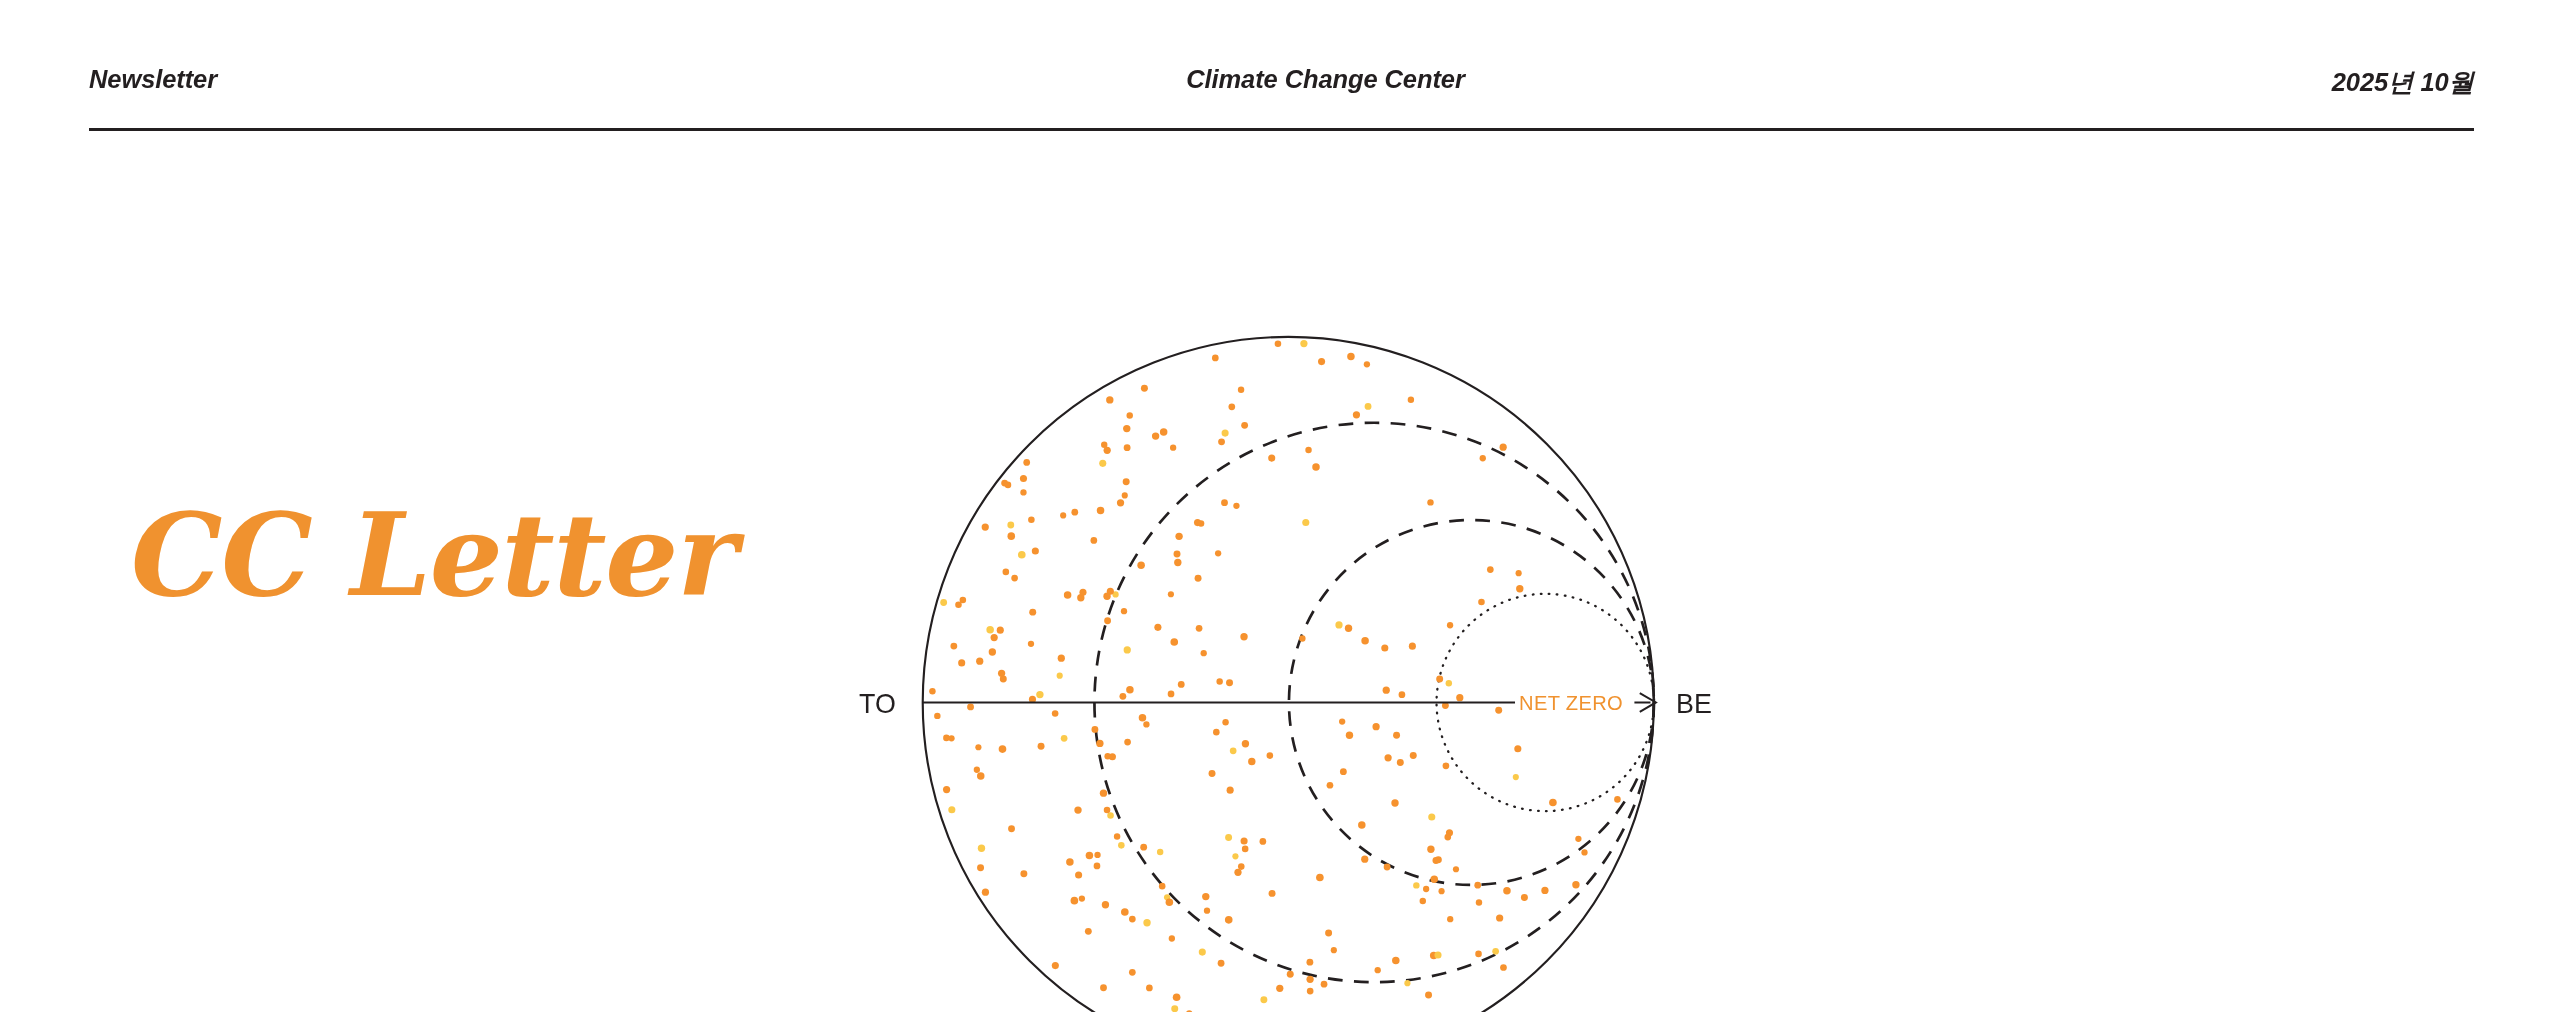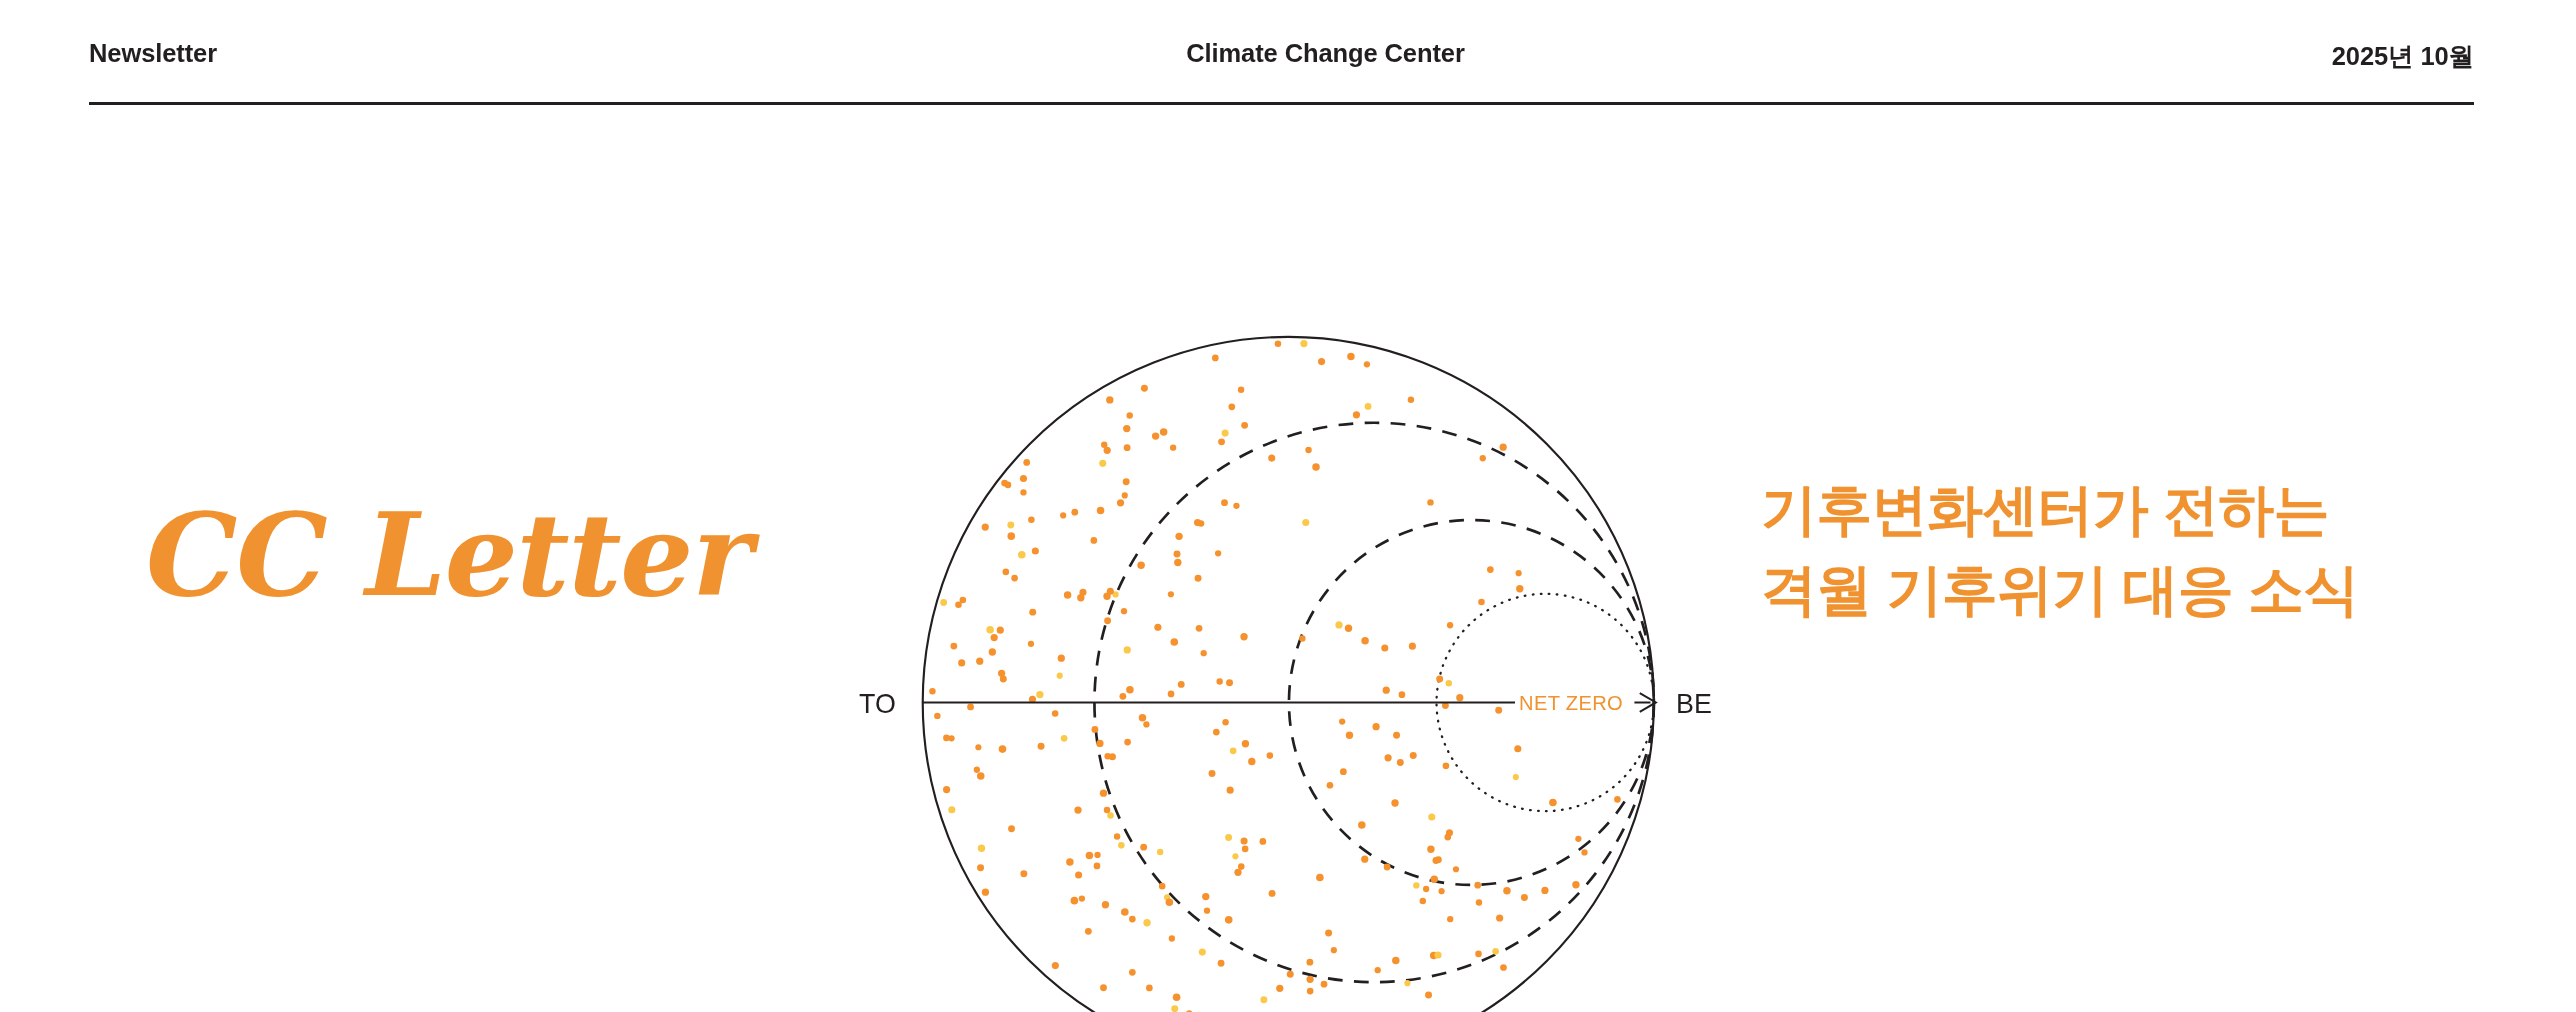--- a/index.html
+++ b/index.html
@@ -13,25 +13,26 @@
     position: relative;
     overflow: hidden;
     font-family: "Liberation Sans", sans-serif;
     -webkit-font-smoothing: antialiased;
   }
 
   
   .masthead {
     position: absolute;
     left: 89px;
-    top: 31px;
+    top: 57px;
     width: 2385px;
     height: 74px;
     border-bottom: 3.4px solid #231f20;
     box-sizing: border-box;
+    font-style: italic;
   }
   .masthead-inner {
     position: relative;
     width: 100%;
     height: 100%;
   }
   .mh-left, .mh-center, .mh-right {
     position: absolute;
     top: 8px;
     font-weight: 700;
@@ -49,21 +50,21 @@
     position: absolute;
     left: 0;
     top: 121px;
     width: 2576px;
     height: 892px;
   }
 
   
   .cc-letter {
     position: absolute;
-    left: 146px;
+    left: 131px;
     top: 376px;
     width: 711px;
     text-align: left;
     font-family: "DejaVu Serif", "Liberation Serif", serif;
     font-weight: 700;
     font-style: italic;
     font-size: 115px;
     line-height: 1;
     color: #F0922F;
     letter-spacing: -1.3px;
@@ -115,24 +116,20 @@
     <div class="mh-left">Newsletter</div>
     <div class="mh-center">Climate Change Center</div>
     <div class="mh-right">2025년 10월</div>
   </div>
 </div>
 
 <div class="hero">
 
   <div class="cc-letter">CC Letter</div>
 
-  <div class="tagline">
-    <span class="line">기후변화센터가 전하는</span>
-    <span class="line">격월 기후위기 대응 소식</span>
-  </div>
 
   <div class="diagram">
     <svg width="926" height="872" viewBox="0 0 1380 1300" xmlns="http://www.w3.org/2000/svg">
       <g>
         <circle cx="680" cy="767" r="545" fill="none" stroke="#231f20" stroke-width="3.2"></circle>
         <circle cx="808" cy="767" r="417" fill="none" stroke="#231f20" stroke-width="4" stroke-dasharray="22 17"></circle>
         <circle cx="953" cy="767" r="272" fill="none" stroke="#231f20" stroke-width="4" stroke-dasharray="22 17"></circle>
         <circle cx="1063" cy="767" r="162" fill="none" stroke="#231f20" stroke-width="3.4" stroke-dasharray="1 11" stroke-linecap="round"></circle>
       </g>
 

